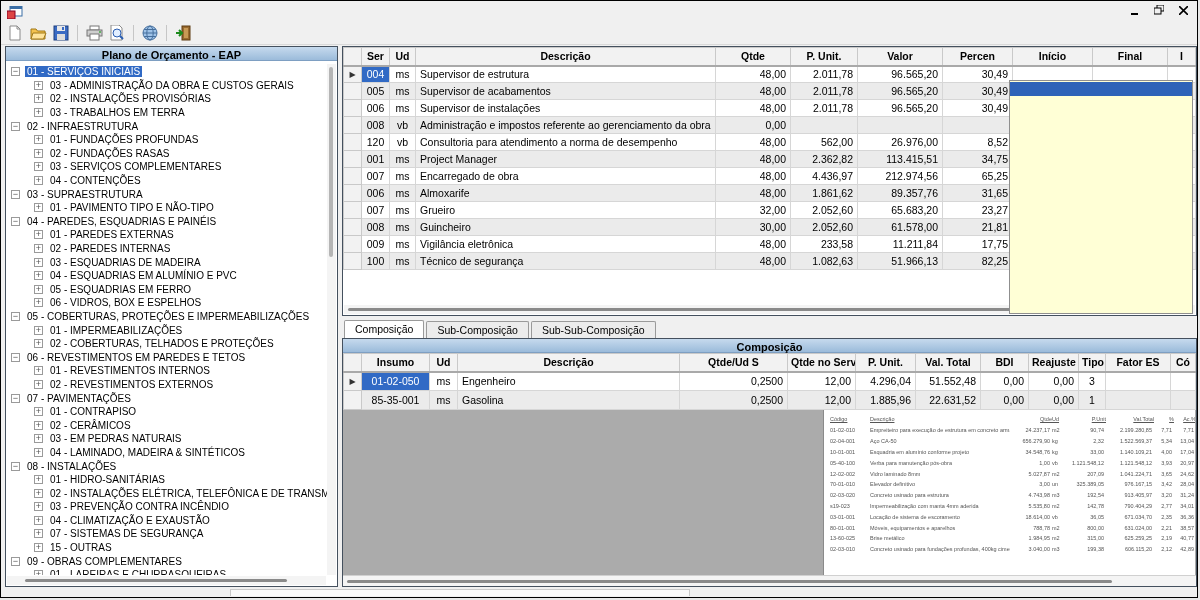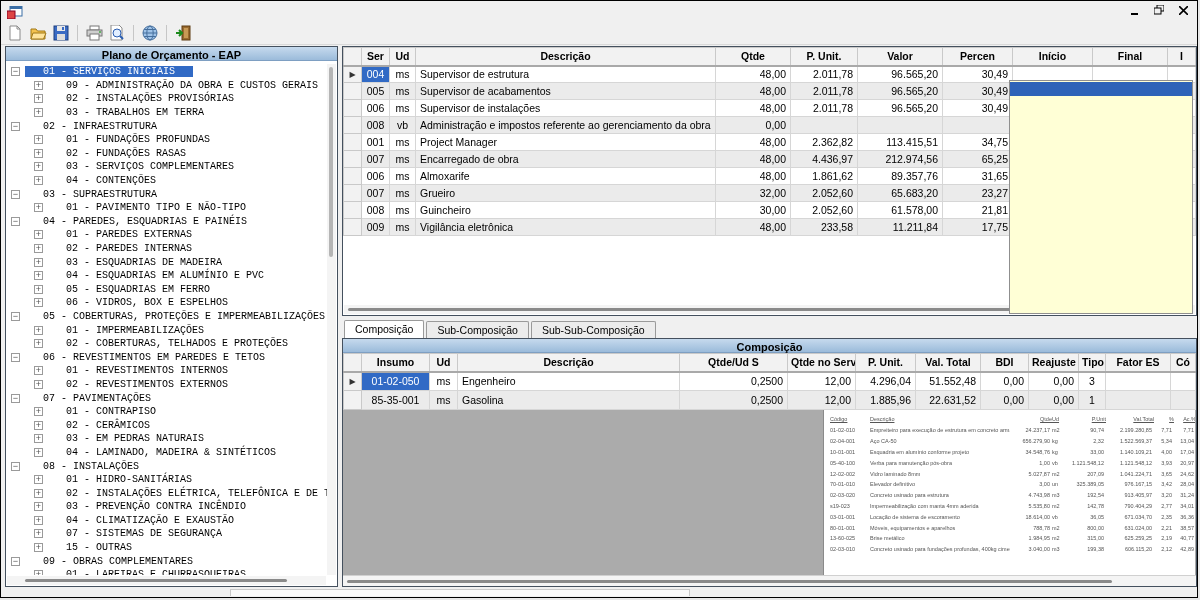--- a/index.html
+++ b/index.html
@@ -33,21 +33,21 @@
   .right-stack { position:absolute; left:341px; top:0; width:855px; bottom:2px; }
 
   
   .tree { position:absolute; left:0; right:10px; top:16px; bottom:11px; overflow:hidden;
           background:#fff; padding-top:2px; }
   .tree-item { height:13.6px; display:flex; align-items:center; white-space:nowrap;
                font-size:10px; color:#000; padding-left:5px; }
   .tree-item.lvl1 { padding-left:28px; }
   .exp-box { width:9px; height:9px; min-width:9px; border:1px solid #9a9a9a; background:#fff;
              font-size:9px; line-height:7px; text-align:center; color:#555; margin-right:5px; }
-  .ti-label { padding:0 18px;font-family:Liberation Mono, monospace; }
+  .ti-label { padding:0 2px; }
   .tree-item.selected .ti-label { background:#316ac5; color:#fff; }
   .tree-hscroll { position:absolute; left:1px; right:11px; bottom:1px; height:9px; background:#f4f4f4; }
   .tree-vscroll { position:absolute; right:1px; top:17px; bottom:11px; width:9px; background:#f4f4f4; }
   .scroll-thumb-h { position:absolute; top:3px; height:3px; background:#8a8a8a; border-radius:2px; }
   .scroll-thumb-v { position:absolute; left:2px; width:4px; background:#b5b5b5; border-radius:2px; }
 
   
   table.grid { border-collapse:collapse; table-layout:fixed; width:100%; font-size:10.5px; }
   table.grid th { background:#f2f2f2; border:1px solid #c9c9c9; border-bottom:2px solid #a9a9a9;
                   font-weight:bold; font-size:10.5px; height:18px; padding:0 3px; overflow:hidden; white-space:nowrap; }
@@ -200,21 +200,21 @@
 
     <div class="tree-panel">
       <div class="panel-title">Plano de Orçamento - EAP</div>
       <div class="tree">
         <div class="tree-item selected lvl0">
             <span class="exp-box">−</span>
             <span class="ti-label">01 - SERVIÇOS INICIAIS</span>
           </div>
           <div class="tree-item lvl1">
             <span class="exp-box">+</span>
-            <span class="ti-label">09 - ADMINISTRAÇÃO DA OBRA E CUSTOS GERAIS</span>
+            <span class="ti-label">03 - ADMINISTRAÇÃO DA OBRA E CUSTOS GERAIS</span>
           </div>
           <div class="tree-item lvl1">
             <span class="exp-box">+</span>
             <span class="ti-label">02 - INSTALAÇÕES PROVISÓRIAS</span>
           </div>
           <div class="tree-item lvl1">
             <span class="exp-box">+</span>
             <span class="ti-label">03 - TRABALHOS EM TERRA</span>
           </div>
           <div class="tree-item lvl0">
@@ -442,20 +442,33 @@
                 <td class="num">0,00</td>
                 <td class="num"></td>
                 <td class="num"></td>
                 <td class="num"></td>
                 <td></td>
                 <td></td>
                 <td></td>
               </tr>
               <tr>
                 <td class="rowhead"></td>
+                <td class="ctr sel-cell">120</td>
+                <td class="ctr">vb</td>
+                <td>Consultoria para atendimento a norma de desempenho</td>
+                <td class="num">48,00</td>
+                <td class="num">562,00</td>
+                <td class="num">26.976,00</td>
+                <td class="num">8,52</td>
+                <td></td>
+                <td></td>
+                <td></td>
+              </tr>
+              <tr>
+                <td class="rowhead"></td>
                 <td class="ctr sel-cell">001</td>
                 <td class="ctr">ms</td>
                 <td>Project Manager</td>
                 <td class="num">48,00</td>
                 <td class="num">2.362,82</td>
                 <td class="num">113.415,51</td>
                 <td class="num">34,75</td>
                 <td></td>
                 <td></td>
                 <td></td>
@@ -514,20 +527,33 @@
               </tr>
               <tr>
                 <td class="rowhead"></td>
                 <td class="ctr sel-cell">009</td>
                 <td class="ctr">ms</td>
                 <td>Vigilância eletrônica</td>
                 <td class="num">48,00</td>
                 <td class="num">233,58</td>
                 <td class="num">11.211,84</td>
                 <td class="num">17,75</td>
+                <td></td>
+                <td></td>
+                <td></td>
+              </tr>
+              <tr>
+                <td class="rowhead"></td>
+                <td class="ctr sel-cell">100</td>
+                <td class="ctr">ms</td>
+                <td>Técnico de segurança</td>
+                <td class="num">48,00</td>
+                <td class="num">1.082,63</td>
+                <td class="num">51.966,13</td>
+                <td class="num">82,25</td>
                 <td></td>
                 <td></td>
                 <td></td>
               </tr>
           </tbody>
         </table>
 
         <div class="reports-popup">
           <div class="rp-item"></div>
             <div class="rp-item"></div>

